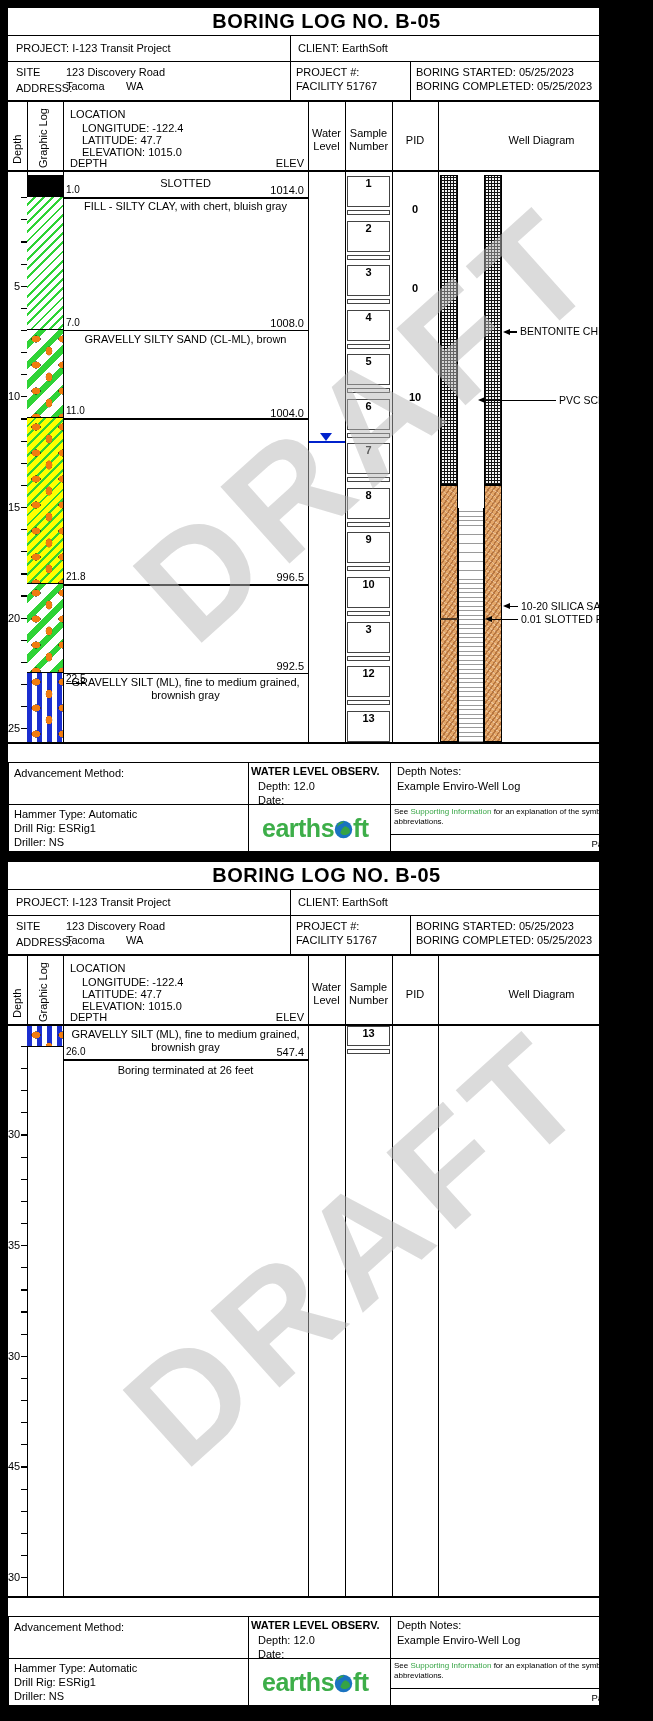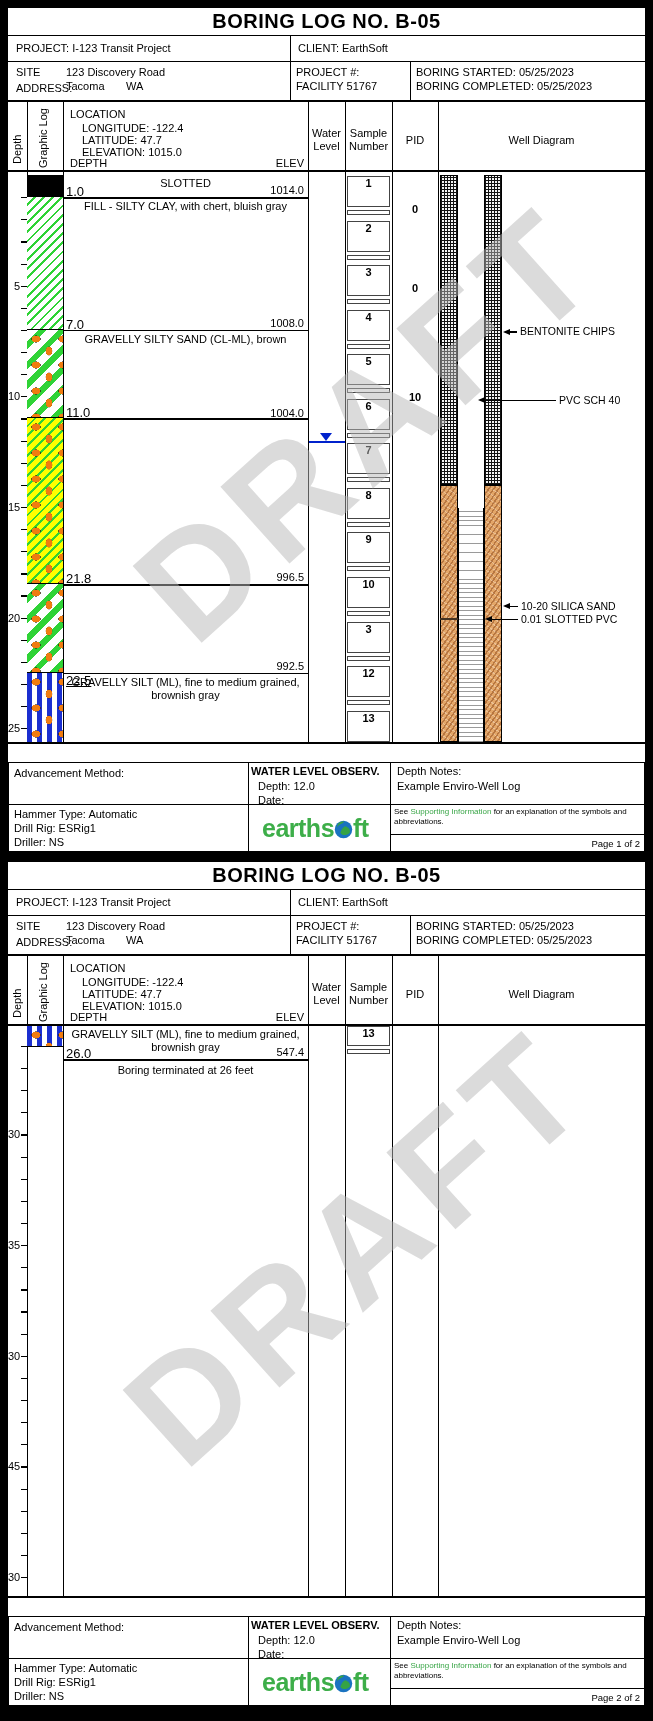--- a/index.html
+++ b/index.html
@@ -1,36 +1,36 @@
 <!DOCTYPE html>
 <html><head>
 <meta charset="utf-8">
 <style>
   html,body{margin:0;padding:0;background:#222;}
   .doc{position:relative;width:653px;height:1721px;background:#000;font-family:"Liberation Sans",sans-serif;color:#000;overflow:hidden;}
   .sheet{position:absolute;left:0;width:653px;background:#000;}
-  .panel{position:absolute;left:8px;width:637px;background:#fff;overflow:hidden;}
+  .panel{position:absolute;left:8px;width:591px;background:#fff;overflow:hidden;}
   .abs{position:absolute;}
   .t11{font-size:11px;line-height:13px;}
   .t8{font-size:8px;line-height:9.5px;}
   .b{font-weight:bold;}
   .ctr{text-align:center;}
   .rt{text-align:right;}
   .nw{white-space:nowrap;}
   .row-title{position:absolute;left:0;top:0;width:637px;height:27px;border-bottom:1.5px solid #000;
     font-size:20px;font-weight:bold;text-align:center;line-height:26px;letter-spacing:.5px;}
   .hline{position:absolute;background:#000;}
   .vline{position:absolute;background:#000;}
   .vtext{writing-mode:vertical-rl;transform:rotate(180deg);font-size:11px;}
   .log-area{position:absolute;left:0;top:164px;width:637px;height:572px;overflow:hidden;}
   .log-col{position:absolute;top:0;width:1px;height:572px;background:#000;}
   .strip{position:absolute;left:19px;width:36px;box-sizing:border-box;border-bottom:1px solid #000;}
   .bline{position:absolute;left:55px;width:245px;height:1.5px;background:#000;}
   .desc{position:absolute;left:60px;width:235px;text-align:center;font-size:11px;line-height:13px;}
-  .dlab{position:absolute;left:58px;font-size:13px;}
+  .dlab{position:absolute;left:58px;font-size:10px;}
   .elab{position:absolute;right:341px;font-size:11px;}
   .tick{position:absolute;left:13px;width:6px;height:1.2px;background:#000;}
   .ticklab{position:absolute;left:0;width:12px;text-align:right;font-size:11px;}
   .sbox{position:absolute;left:339px;width:43px;box-sizing:border-box;border:1.2px solid #444;font-size:11px;font-weight:bold;text-align:center;}
   .pidv{position:absolute;left:384px;width:46px;text-align:center;font-size:11px;font-weight:bold;}
   .bar{position:absolute;width:18px;box-sizing:border-box;border:1px solid #000;}
   .pat-asphalt{background:#000;}
   .pat-fill{background:repeating-linear-gradient(135deg,#fff 0 4.5px,#2fd336 4.5px 6.5px);}
   .pat-gravel-green{background-color:#fff;background-image:
     radial-gradient(ellipse 6.5px 5px at 9px 9px,#f07c10 64%,#3a2410 69%,rgba(0,0,0,0) 73%),

